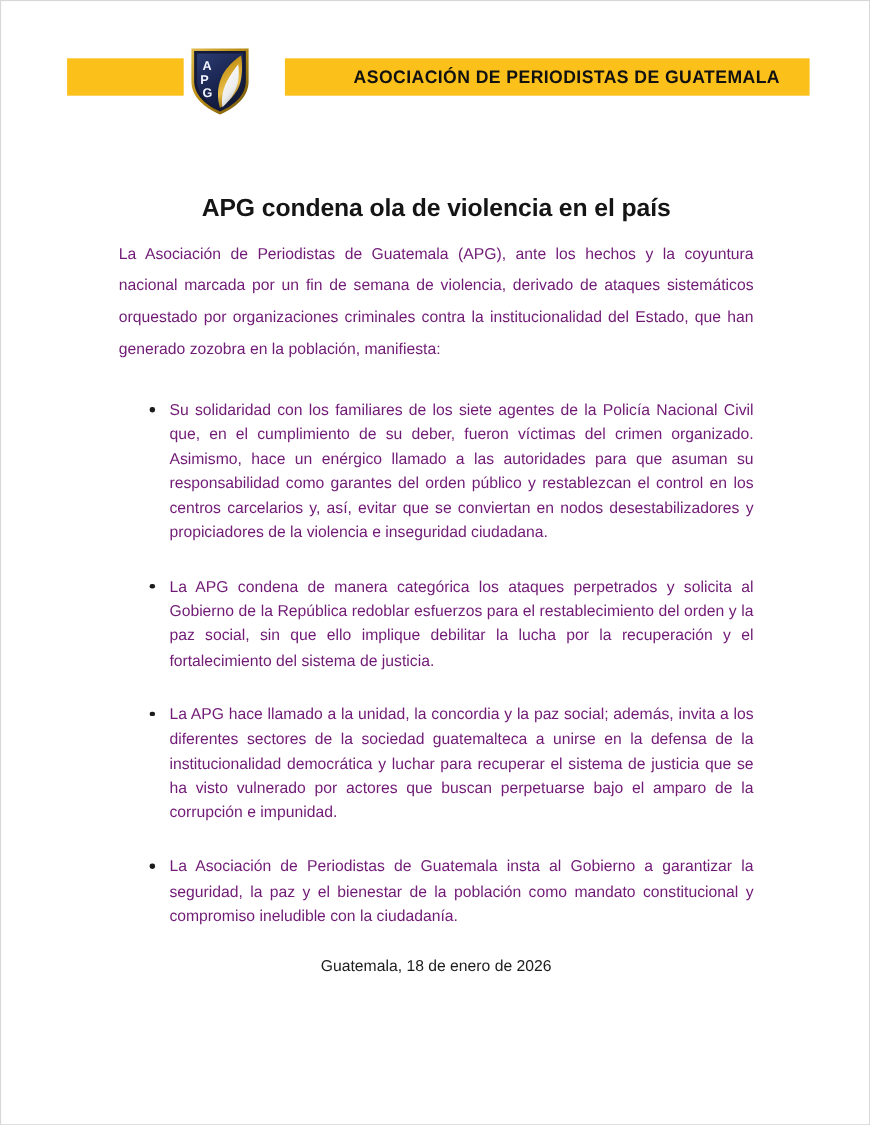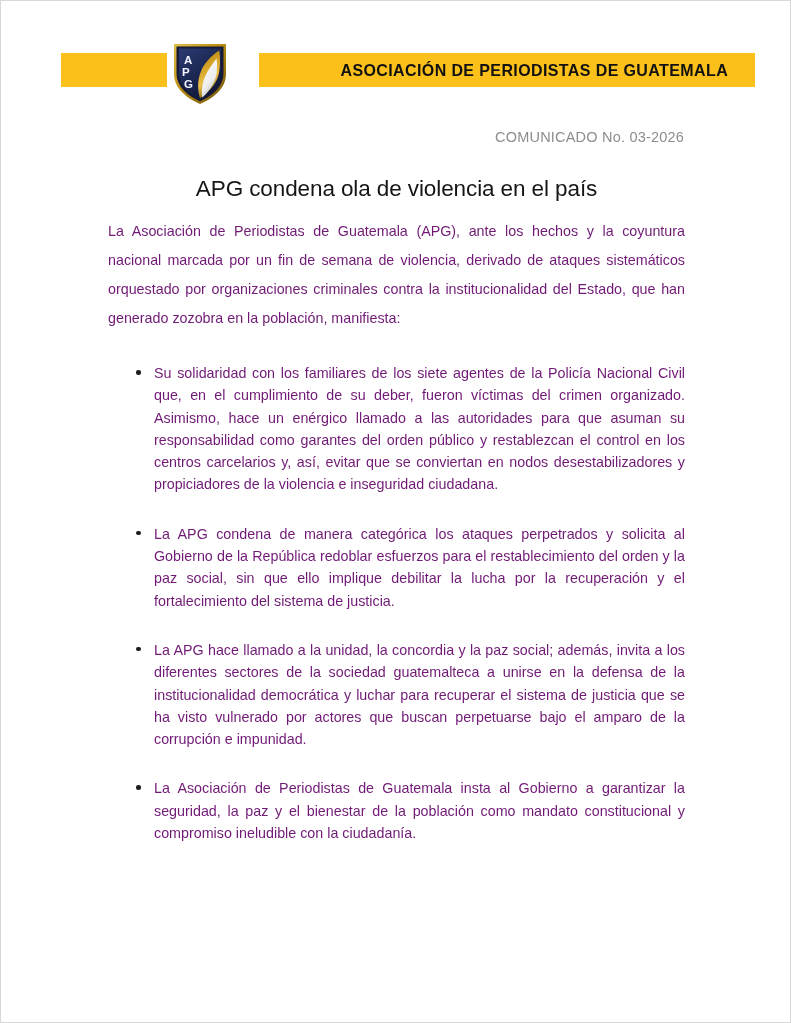--- a/index.html
+++ b/index.html
@@ -45,21 +45,20 @@
   .bar-right {
     position: absolute;
     left: 258px;
     top: 52px;
     width: 477px;
     height: 34px;
     background: var(--apg-yellow, #FBC01A);
     display: flex;
     align-items: center;
     justify-content: center;
-    padding-left: 19px;
   }
   .bar-right-text {
     font-family: "Liberation Sans", sans-serif;
     font-weight: bold;
     font-size: 16.5px;
     letter-spacing: 0.4px;
     color: #111111;
     white-space: nowrap;
     transform: scaleX(0.97);
     padding-left: 36px;
@@ -88,21 +87,21 @@
   }
 
   
   .doc-title {
     position: absolute;
     left: 0;
     top: 160px;
     width: 791px;
     text-align: center;
     font-size: 22.5px;
-    font-weight: normal;
+    font-weight: bold;
     color: #151515;
     letter-spacing: -0.1px;
     padding-right: 0;
     box-sizing: border-box;
   }
 
   
   .content {
     position: absolute;
     left: 107px;
@@ -205,21 +204,20 @@
         <text x="13" y="38" font-family="'Liberation Sans', sans-serif" font-size="11.5" font-weight="bold" fill="#F2F4FF">P</text>
         <text x="15" y="50" font-family="'Liberation Sans', sans-serif" font-size="11.5" font-weight="bold" fill="#F2F4FF">G</text>
       </svg>
     </div>
 
     <div class="bar-right">
       <span class="bar-right-text">ASOCIACIÓN DE PERIODISTAS DE GUATEMALA</span>
     </div>
   </div>
 
-  <div class="comunicado">COMUNICADO No. 03-2026</div>
 
   <h1 class="doc-title">APG condena ola de violencia en el país</h1>
 
   <div class="content">
 
     <p class="intro">La Asociación de Periodistas de Guatemala (APG), ante los hechos y la coyuntura nacional marcada por un fin de semana de violencia, derivado de ataques sistemáticos orquestado por organizaciones criminales contra la institucionalidad del Estado, que han generado zozobra en la población, manifiesta:</p>
 
     <ul class="bullets">
       <li class="bullet-item">
         <span class="bullet-marker"></span>
@@ -233,14 +231,15 @@
         <span class="bullet-marker"></span>
         <span>La APG hace llamado a la unidad, la concordia y la paz social; además, invita a los diferentes sectores de la sociedad guatemalteca a unirse en la defensa de la institucionalidad democrática y luchar para recuperar el sistema de justicia que se ha visto vulnerado por actores que buscan perpetuarse bajo el amparo de la corrupción e impunidad.</span>
       </li>
       <li class="bullet-item">
         <span class="bullet-marker"></span>
         <span>La Asociación de Periodistas de Guatemala insta al Gobierno a garantizar la seguridad, la paz y el bienestar de la población como mandato constitucional y compromiso ineludible con la ciudadanía.</span>
       </li>
     </ul>
   </div>
 
+  <div class="footer-place">Guatemala, 18 de enero de 2026</div>
 
 </div>
 
 </body></html>

